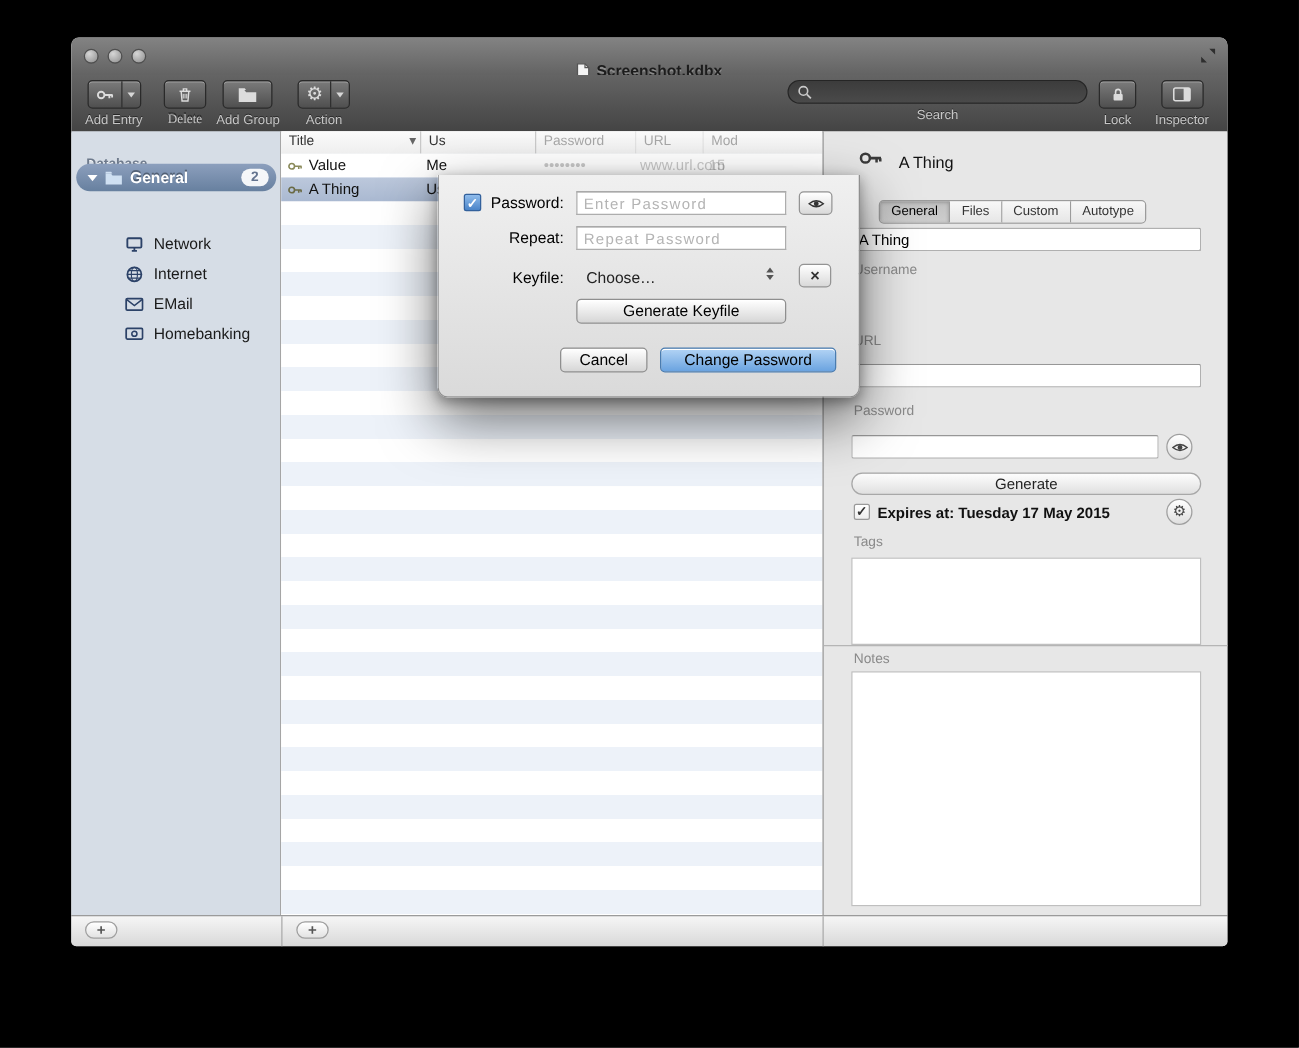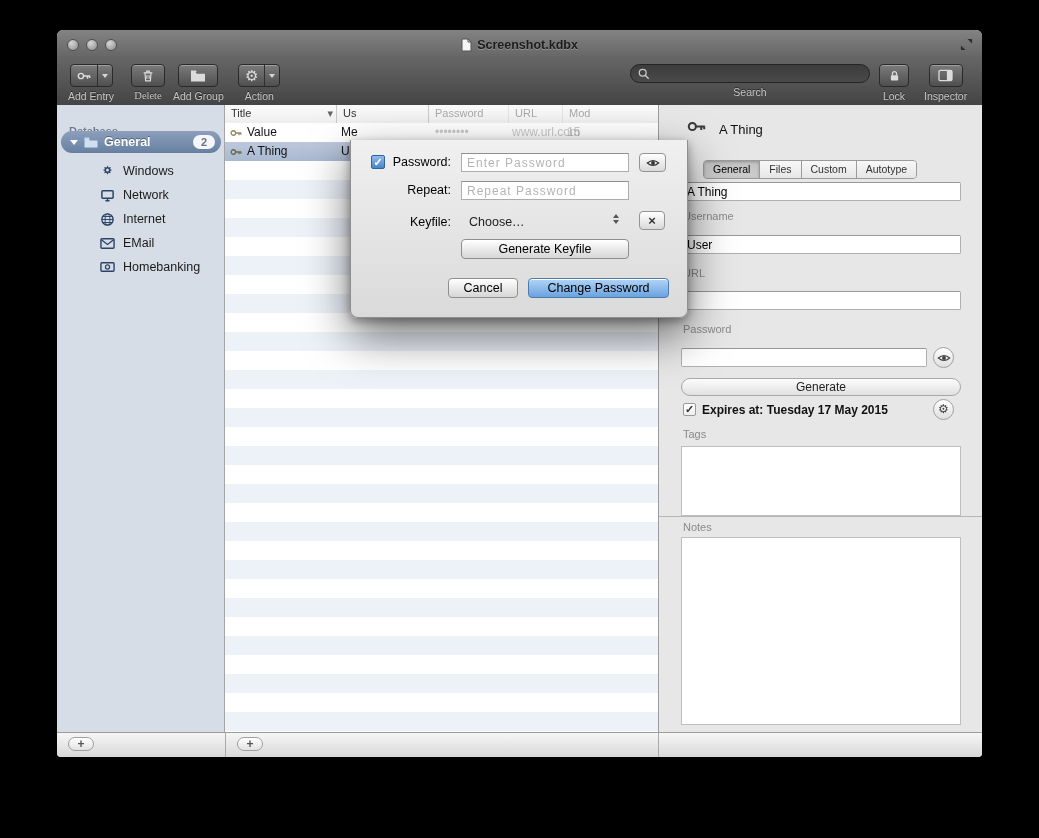--- a/index.html
+++ b/index.html
@@ -3,21 +3,21 @@
 <meta charset="utf-8">
 <style>
   html,body{margin:0;padding:0;background:#000;font-family:"Liberation Sans",sans-serif;}
   .screen{position:relative;width:1039px;height:838px;background:#000;overflow:hidden;}
   .window{position:absolute;left:57px;top:30px;width:925px;height:727px;border-radius:6px 6px 4px 4px;overflow:hidden;background:#e7e7e7;box-shadow:0 10px 40px rgba(0,0,0,.7);}
 
   
   .titlebar{position:absolute;left:0;top:0;width:100%;height:30px;background:linear-gradient(#838383,#636363);}
   .traffic{position:absolute;left:10px;top:9px;display:flex;gap:7px;}
   .tl{width:12px;height:12px;border-radius:50%;background:radial-gradient(circle at 35% 30%,#d6d6d6,#8c8c8c);border:1px solid #4f4f4f;box-sizing:border-box;}
-  .titlewrap{position:absolute;left:0;top:0;width:100%;height:30px;display:flex;align-items:center;justify-content:center;gap:5px;}
+  .titlewrap{position:absolute;left:0;top:12px;width:100%;height:30px;display:flex;align-items:center;justify-content:center;gap:5px;}
   .wintitle{font-size:12.5px;color:#1c1c1c;text-shadow:0 1px 0 rgba(255,255,255,.25);font-weight:bold;}
   .fullscreen{position:absolute;right:9px;top:8px;color:#2e2e2e;}
   .toolbar{position:absolute;left:0;top:30px;width:100%;height:45px;background:linear-gradient(#646464,#444444);border-bottom:1px solid #2c2c2c;}
   .titem{position:absolute;top:4px;display:flex;flex-direction:column;align-items:center;}
   .tbtn{display:flex;align-items:center;justify-content:center;height:23px;background:linear-gradient(#7b7b7b,#4f4f4f);border:1px solid #2a2a2a;border-radius:4px;box-shadow:inset 0 1px 0 rgba(255,255,255,.28);color:#dcdcdc;box-sizing:border-box;}
   .tbtn .seg{display:flex;align-items:center;justify-content:center;height:100%;padding:0 6px;}
   .tbtn .seg + .seg{border-left:1px solid #2f2f2f;padding:0 4px;}
   .tlabel{margin-top:3px;font-size:10.5px;color:#c6c6c6;text-shadow:0 -1px 0 rgba(0,0,0,.5);}
   .ddarrow{width:0;height:0;border-left:3.5px solid transparent;border-right:3.5px solid transparent;border-top:4.5px solid #d7d7d7;}
   .searchfield{width:240px;height:19px;border-radius:10px;background:linear-gradient(#3c3c3c,#4a4a4a);border:1px solid #252525;display:flex;align-items:center;padding:0 7px;box-sizing:border-box;color:#c9c9c9;}
@@ -190,29 +190,20 @@
         <div class="sb-group">
           <span class="disc"></span>
           <svg width="16" height="13" viewBox="0 0 16 14">
               <path d="M1 3 h4.5 l1.4 1.8 H15 V12.5 H1 z" fill="#cfe0f2"></path>
               <path d="M1 3 V1.6 h4.8 l1 1.4" fill="#cfe0f2"></path>
             </svg>
           <span class="sb-group-label">General</span>
           <span class="badge">2</span>
         </div>
 
-        <div class="sb-item" style="top:54px;">
-          <span class="sicon">
-            <svg width="15" height="15" viewBox="0 0 16 16" fill="currentColor">
-                <path d="M8 1.5 l1 2.2 2.4-.6-.6 2.4 2.2 1 -2.2 1 .6 2.4-2.4-.6-1 2.2-1-2.2-2.4.6.6-2.4-2.2-1 2.2-1-.6-2.4 2.4.6 z"></path>
-                <circle cx="8" cy="6.5" r="1.6" fill="#d6dde6"></circle>
-              </svg>
-          </span>
-          <span>Windows</span>
-        </div>
         <div class="sb-item" style="top:78px;">
           <span class="sicon">
             <svg width="15" height="15" viewBox="0 0 16 16" fill="none" stroke="currentColor">
                 <rect x="2" y="2.8" width="12" height="8" rx="1" stroke-width="1.6"></rect>
                 <path d="M5.8 13.6 h4.4 M8 10.8 v2.8" stroke-width="1.5"></path>
               </svg>
           </span>
           <span>Network</span>
         </div>
         <div class="sb-item" style="top:102px;">
@@ -295,21 +286,20 @@
         <div class="tabs">
           <div class="tab selected">General</div>
           <div class="tab">Files</div>
           <div class="tab">Custom</div>
           <div class="tab">Autotype</div>
         </div>
 
         <input class="ifield" style="left: 22px; top: 77px; width: 280px;" value="A Thing">
 
         <span class="ins-label" style="left:24px;top:105px;">Username</span>
-        <input class="ifield" style="left: 22px; top: 130px; width: 280px;" value="User">
 
         <span class="ins-label" style="left:24px;top:162px;">URL</span>
         <input class="ifield" style="left: 22px; top: 186px; width: 280px;">
 
         <span class="ins-label" style="left:24px;top:218px;">Password</span>
         <input class="ifield" style="left: 22px; top: 243px; width: 246px;">
         <div class="roundbtn" style="left:274px;top:242px;">
           <svg width="14" height="14" viewBox="0 0 16 16">
               <path d="M1.5 8 Q8 2.5 14.5 8 Q8 13.5 1.5 8 Z" fill="none" stroke="currentColor" stroke-width="1.3"></path>
               <circle cx="8" cy="8" r="2.2" fill="currentColor"></circle>

